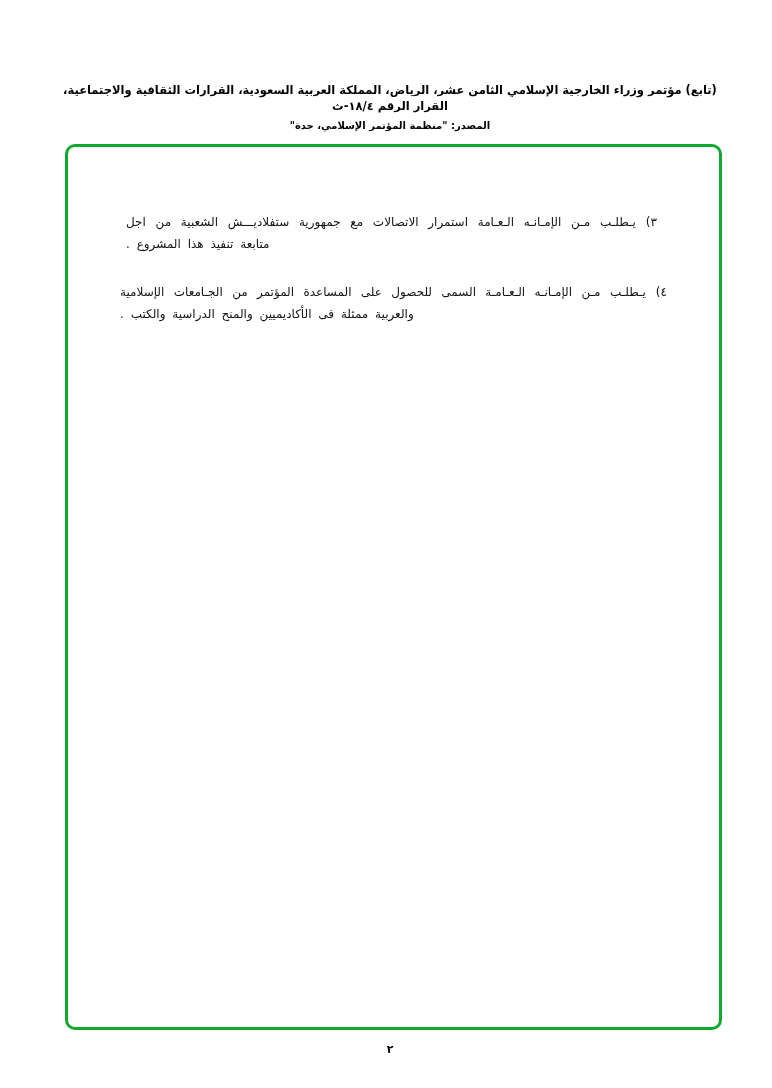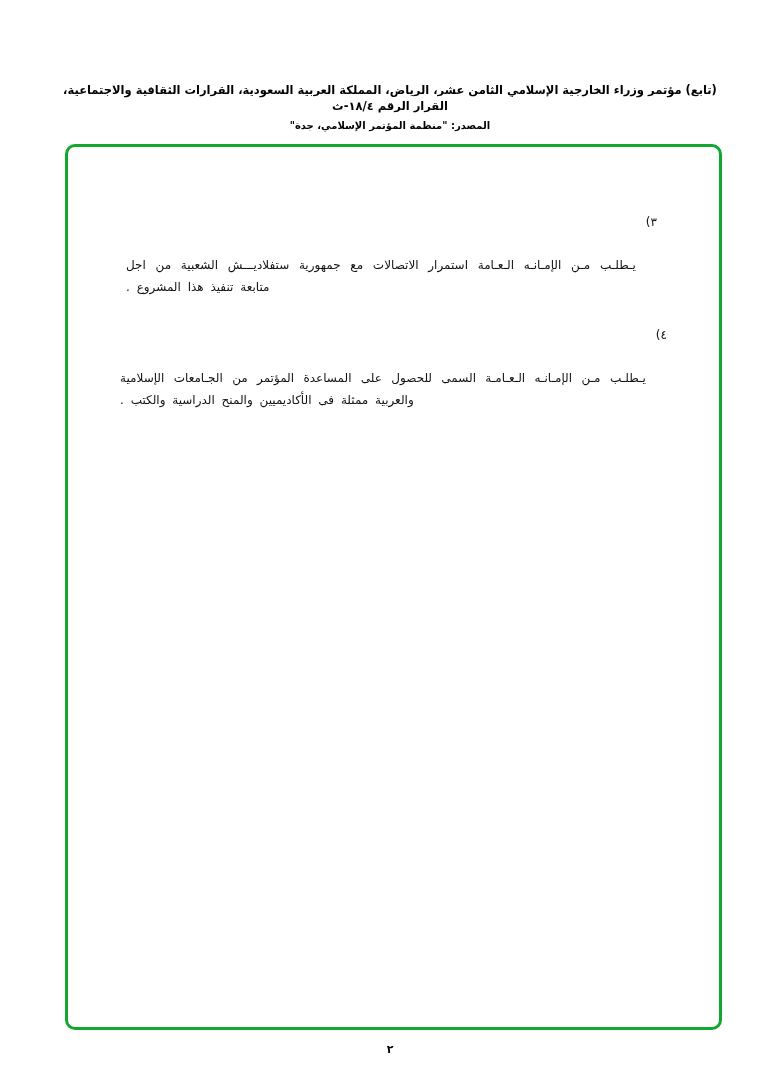--- a/index.html
+++ b/index.html
@@ -81,21 +81,20 @@
     font-size: 12px;
     color: #111111;
     line-height: 22px;
     text-align: justify;
     text-align-last: center;
     word-spacing: 3px;
     letter-spacing: 1.2px;
   }
   .para-text.last-right {
     text-align-last: left;
-    margin-top: 43px;
   }
 
   
   .p1 { margin-right: 10px; margin-left: 6px; }
   .p2 { margin-right: 0px; margin-left: 0px; }
 
   
   .footer {
     position: absolute;
     top: 1043px;

